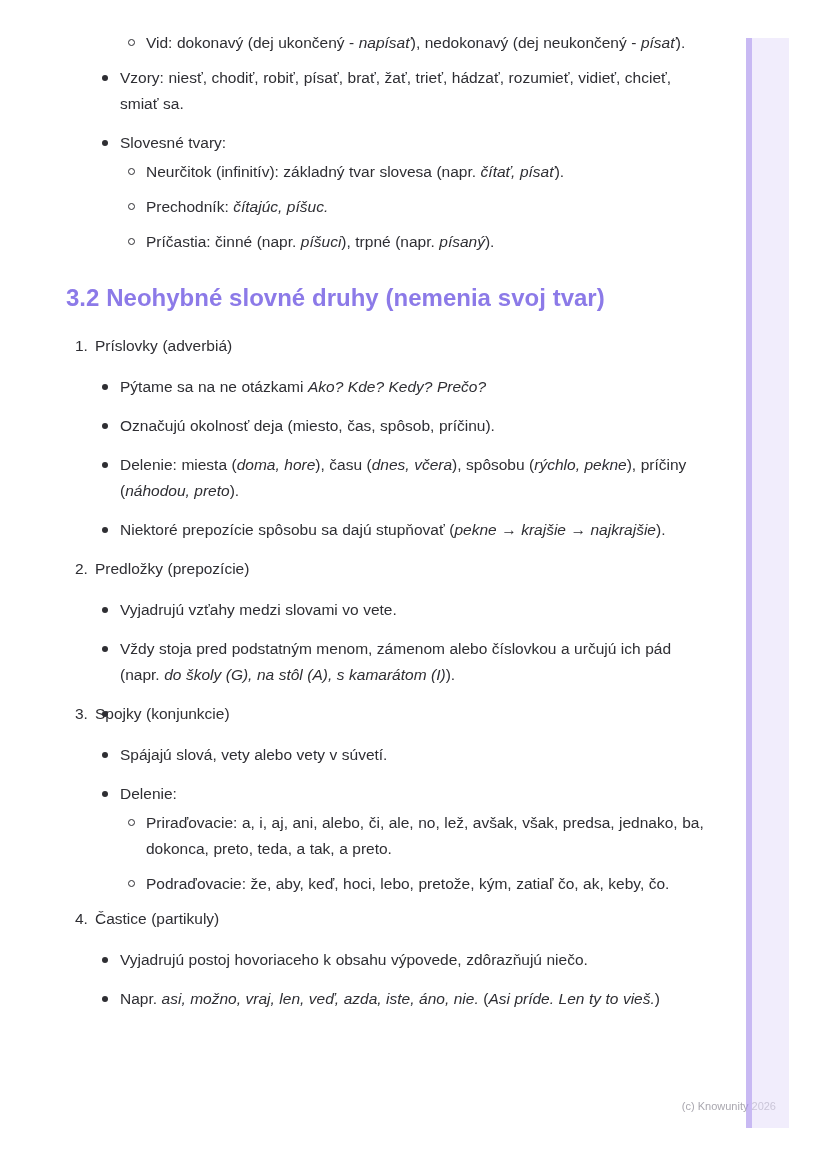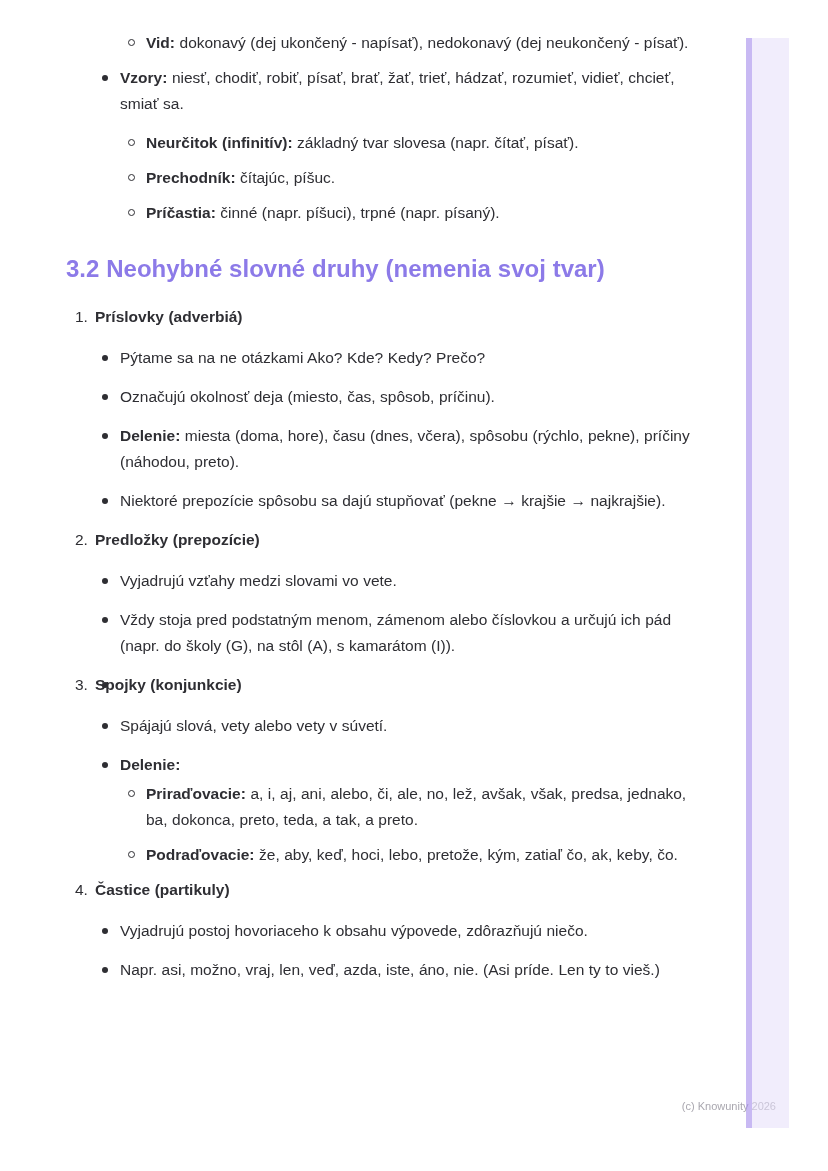--- a/index.html
+++ b/index.html
@@ -25,22 +25,22 @@
     border-radius:50%;background:var(--text);
   }
   .l2 > .marker{
     position:absolute;left:53px;top:9px;width:7px;height:7px;
     border-radius:50%;border:1.5px solid var(--text);box-sizing:border-box;
     background:transparent;
   }
   .tight{margin-bottom:3px;}
   .ol-item{position:relative;padding-left:20px;margin:2px 0 15px 0;}
   .ol-item .num{position:absolute;left:0;top:0;}
-  .seg-b{font-weight:700;text-align:center;}
-  .seg-i{}
+  .seg-b{font-weight:400;text-align:center;}
+  .seg-i{font-style:italic;}
   h2.heading{
     font-size:24px;line-height:34px;font-weight:700;
     color:var(--accent);margin:26px 0 18px -9px;
   }
   .side-strip{
     position:absolute;left:746px;top:38px;width:43px;height:1090px;
     display:flex;z-index:2;
   }
   .side-line{width:6px;background:var(--strip-line);}
   .side-panel{flex:1;background:var(--strip-panel);}
@@ -48,20 +48,21 @@
     position:absolute;left:0;top:1099px;width:776px;text-align:right;
     font-size:11px;line-height:14px;color:var(--footer);z-index:1;
   }
 </style>
 </head>
 <body>
 
 <div class="content" id="doc-content">
     <div class="li blk l2"><span class="marker"></span><span><span class="seg-b">Vid:</span><span class="seg-r"> dokonavý (dej ukončený - </span><span class="seg-i">napísať</span><span class="seg-r">), nedokonavý (dej neukončený - </span><span class="seg-i">písať</span><span class="seg-r">).</span></span></div>
     <div class="li blk l1"><span class="marker"></span><span><span class="seg-b">Vzory:</span><span class="seg-r"> niesť, chodiť, robiť, písať, brať, žať, trieť, hádzať, rozumieť, vidieť, chcieť, smiať sa.</span></span></div>
+    <div class="li blk l1 tight"><span class="marker"></span><span><span class="seg-b">Slovesné tvary:</span></span></div>
     <div class="li blk l2"><span class="marker"></span><span><span class="seg-b">Neurčitok (infinitív):</span><span class="seg-r"> základný tvar slovesa (napr. </span><span class="seg-i">čítať, písať</span><span class="seg-r">).</span></span></div>
     <div class="li blk l2"><span class="marker"></span><span><span class="seg-b">Prechodník:</span><span class="seg-r"> </span><span class="seg-i">čítajúc, píšuc.</span></span></div>
     <div class="li blk l2"><span class="marker"></span><span><span class="seg-b">Príčastia:</span><span class="seg-r"> činné (napr. </span><span class="seg-i">píšuci</span><span class="seg-r">), trpné (napr. </span><span class="seg-i">písaný</span><span class="seg-r">).</span></span></div>
     <h2 class="heading blk"><span class="seg-r">3.2 Neohybné slovné druhy (nemenia svoj tvar)</span></h2>
     <div class="ol-item blk"><span class="num">1.</span><span><span class="seg-b">Príslovky (adverbiá)</span></span></div>
     <div class="li blk l1"><span class="marker"></span><span><span class="seg-r">Pýtame sa na ne otázkami </span><span class="seg-i">Ako? Kde? Kedy? Prečo?</span></span></div>
     <div class="li blk l1"><span class="marker"></span><span><span class="seg-r">Označujú okolnosť deja (miesto, čas, spôsob, príčinu).</span></span></div>
     <div class="li blk l1"><span class="marker"></span><span><span class="seg-b">Delenie:</span><span class="seg-r"> miesta (</span><span class="seg-i">doma, hore</span><span class="seg-r">), času (</span><span class="seg-i">dnes, včera</span><span class="seg-r">), spôsobu (</span><span class="seg-i">rýchlo, pekne</span><span class="seg-r">), príčiny (</span><span class="seg-i">náhodou, preto</span><span class="seg-r">).</span></span></div>
     <div class="li blk l1"><span class="marker"></span><span><span class="seg-r">Niektoré prepozície spôsobu sa dajú stupňovať (</span><span class="seg-i">pekne → krajšie → najkrajšie</span><span class="seg-r">).</span></span></div>
     <div class="ol-item blk"><span class="num">2.</span><span><span class="seg-b">Predložky (prepozície)</span></span></div>

